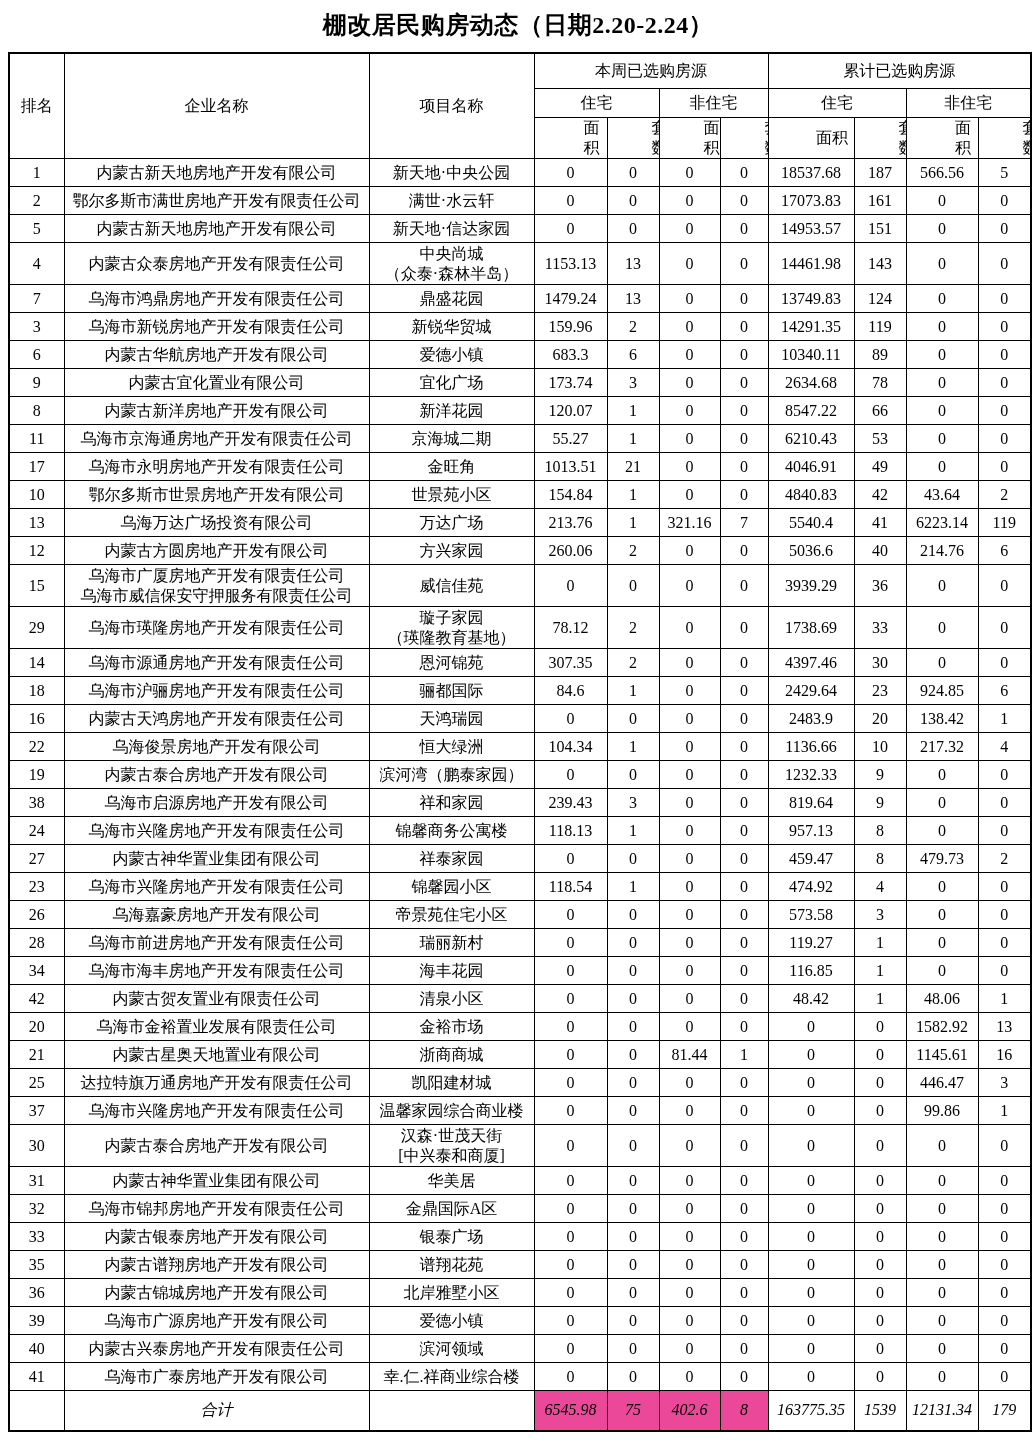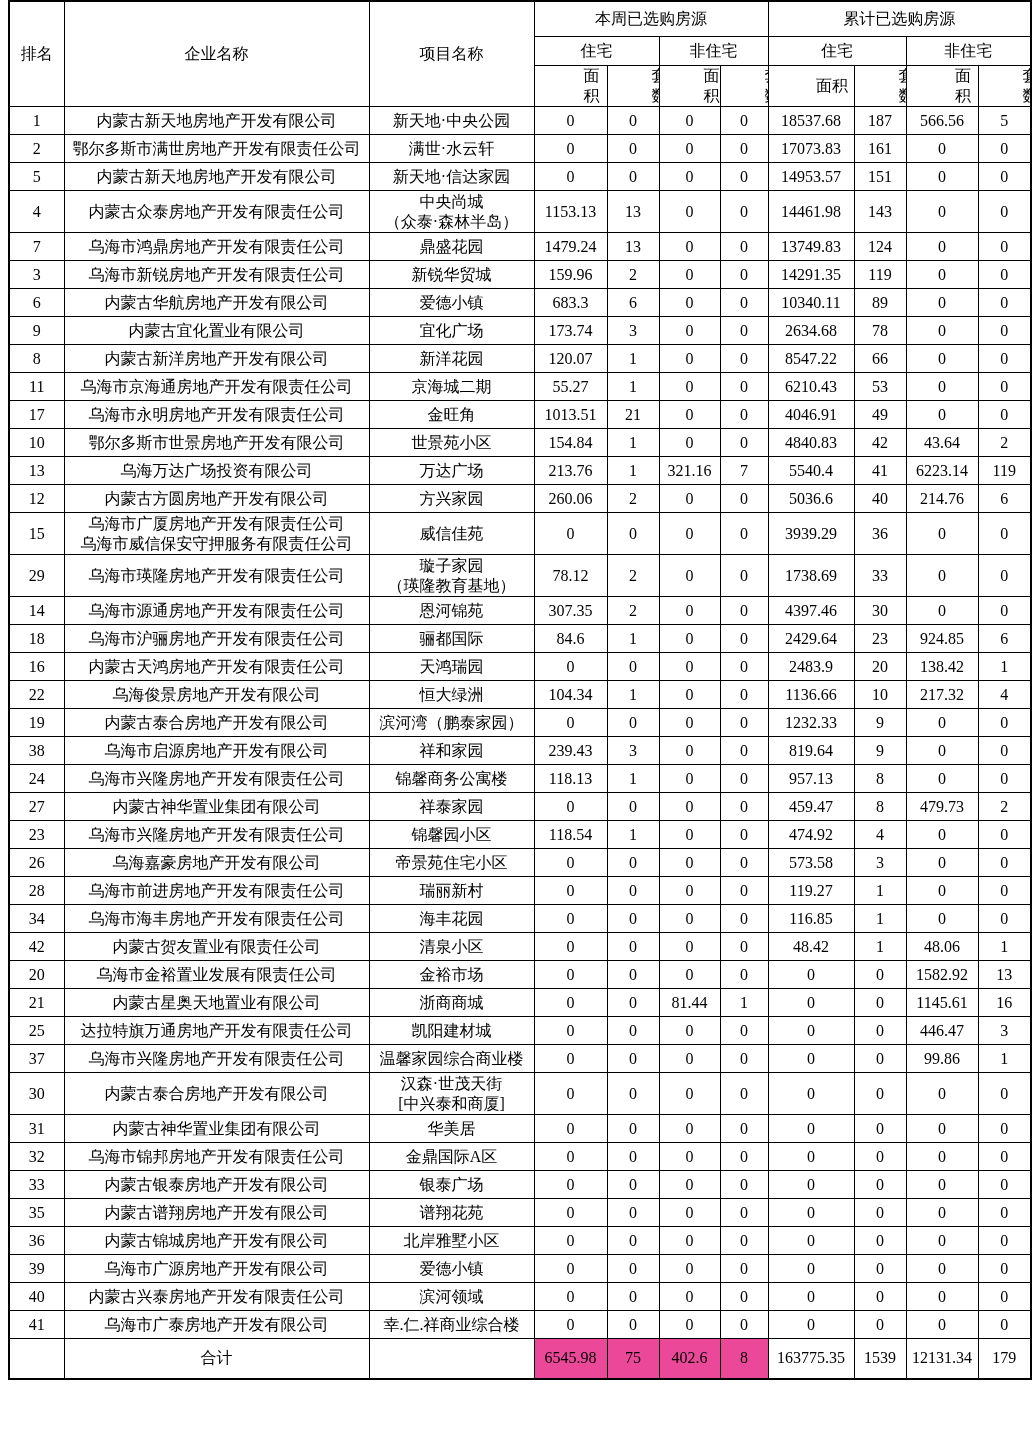--- a/index.html
+++ b/index.html
@@ -17,27 +17,28 @@
   th,td{
     border:1px solid #000;text-align:center;vertical-align:middle;
     padding:0 2px;font-weight:normal;font-size:16px;line-height:1.25;
     overflow:hidden;white-space:pre-line;
   }
   thead tr.h1 th{height:34px;}
   thead tr.h2 th{height:28px;}
   thead tr.h3 th{height:28px;padding-left:44px;}
   tbody tr{height:28px;}
   tbody tr.tall{height:42px;}
-  tr.total-row{height:40px;}
+  tr.total-row{height:40px;font-style:italic;}
   td.hl{background:#ec4899;}
 </style>
 </head>
 <body>
 
 <div class="page">
+  <div class="title">棚改居民购房动态（日期2.20-2.24）</div>
 
   <table>
     <colgroup>
       <col style="width:55px">
         <col style="width:305px">
         <col style="width:165px">
       <col style="width:73px">
         <col style="width:52px">
         <col style="width:61px">
         <col style="width:48px">

